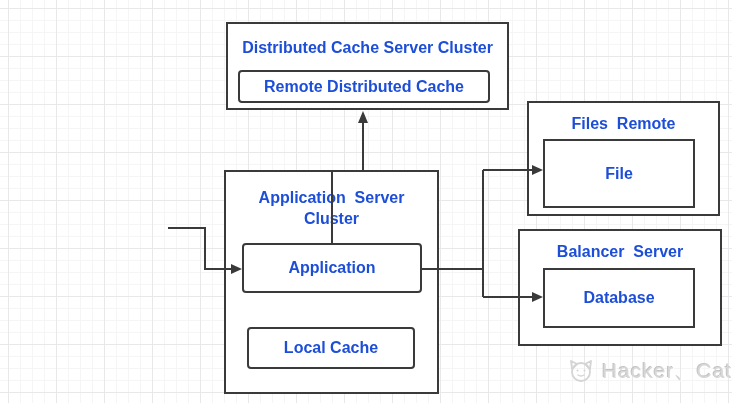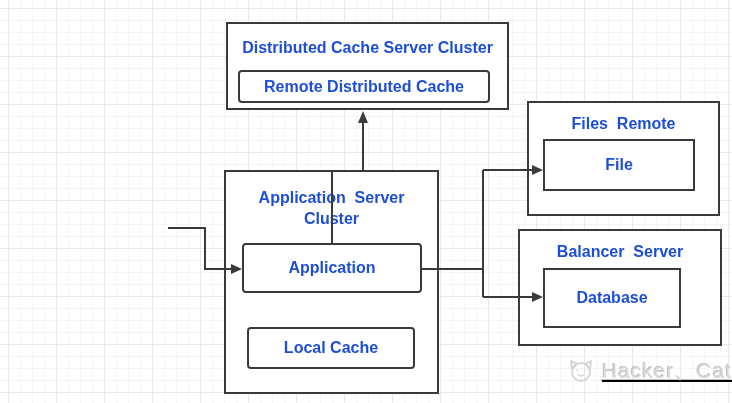--- a/index.html
+++ b/index.html
@@ -54,21 +54,20 @@
   .wire { stroke: #3a3a3a; stroke-width: 2; fill: none; }
   .head { fill: #3a3a3a; stroke: none; }
 
   .watermark {
     position: absolute;
     left: 567px;
     top: 357px;
     display: flex;
     gap: 7px;
     z-index: 6;
-    text-decoration: underline;
   }
   .watermark-text {
     font-size: 21px;
     font-weight: 400;
     color: #d7d7d7;
     text-shadow: -1px -1px 0 #c3c3c3, 1px 1px 0 #ffffff;
     letter-spacing: 1px;
     white-space: nowrap;
   }
 </style>
@@ -92,28 +91,28 @@
     <span>Application</span>
   </div>
   <div class="box rounded leaf" style="left:247px; top:327px; width:168px; height:42px;">
     <span>Local Cache</span>
   </div>
 
 
   <div class="box group" style="left:527px; top:101px; width:193px; height:115px; padding-top:10px;">
     <div class="group-title">Files  Remote</div>
   </div>
-  <div class="box leaf" style="left:543px; top:139px; width:152px; height:52px;">
+  <div class="box leaf" style="left:543px; top:139px; width:152px; height:69px;">
     <span>File</span>
   </div>
 
   <div class="box group" style="left:518px; top:229px; width:204px; height:117px; padding-top:10px;">
     <div class="group-title">Balancer  Server</div>
   </div>
-  <div class="box leaf" style="left:543px; top:268px; width:138px; height:60px;">
+  <div class="box leaf" style="left:543px; top:268px; width:152px; height:60px;">
     <span>Database</span>
   </div>
 
   <svg class="wires" viewBox="0 0 732 403">
 
     <path class="wire" d="M 168 228 H 205 V 269 H 232"></path>
     <polygon class="head" points="242,269 231,264 231,274"></polygon>
 
     <path class="wire" d="M 332 243 V 171 H 363 V 122"></path>
     <polygon class="head" points="363,111 358,123 368,123"></polygon>

